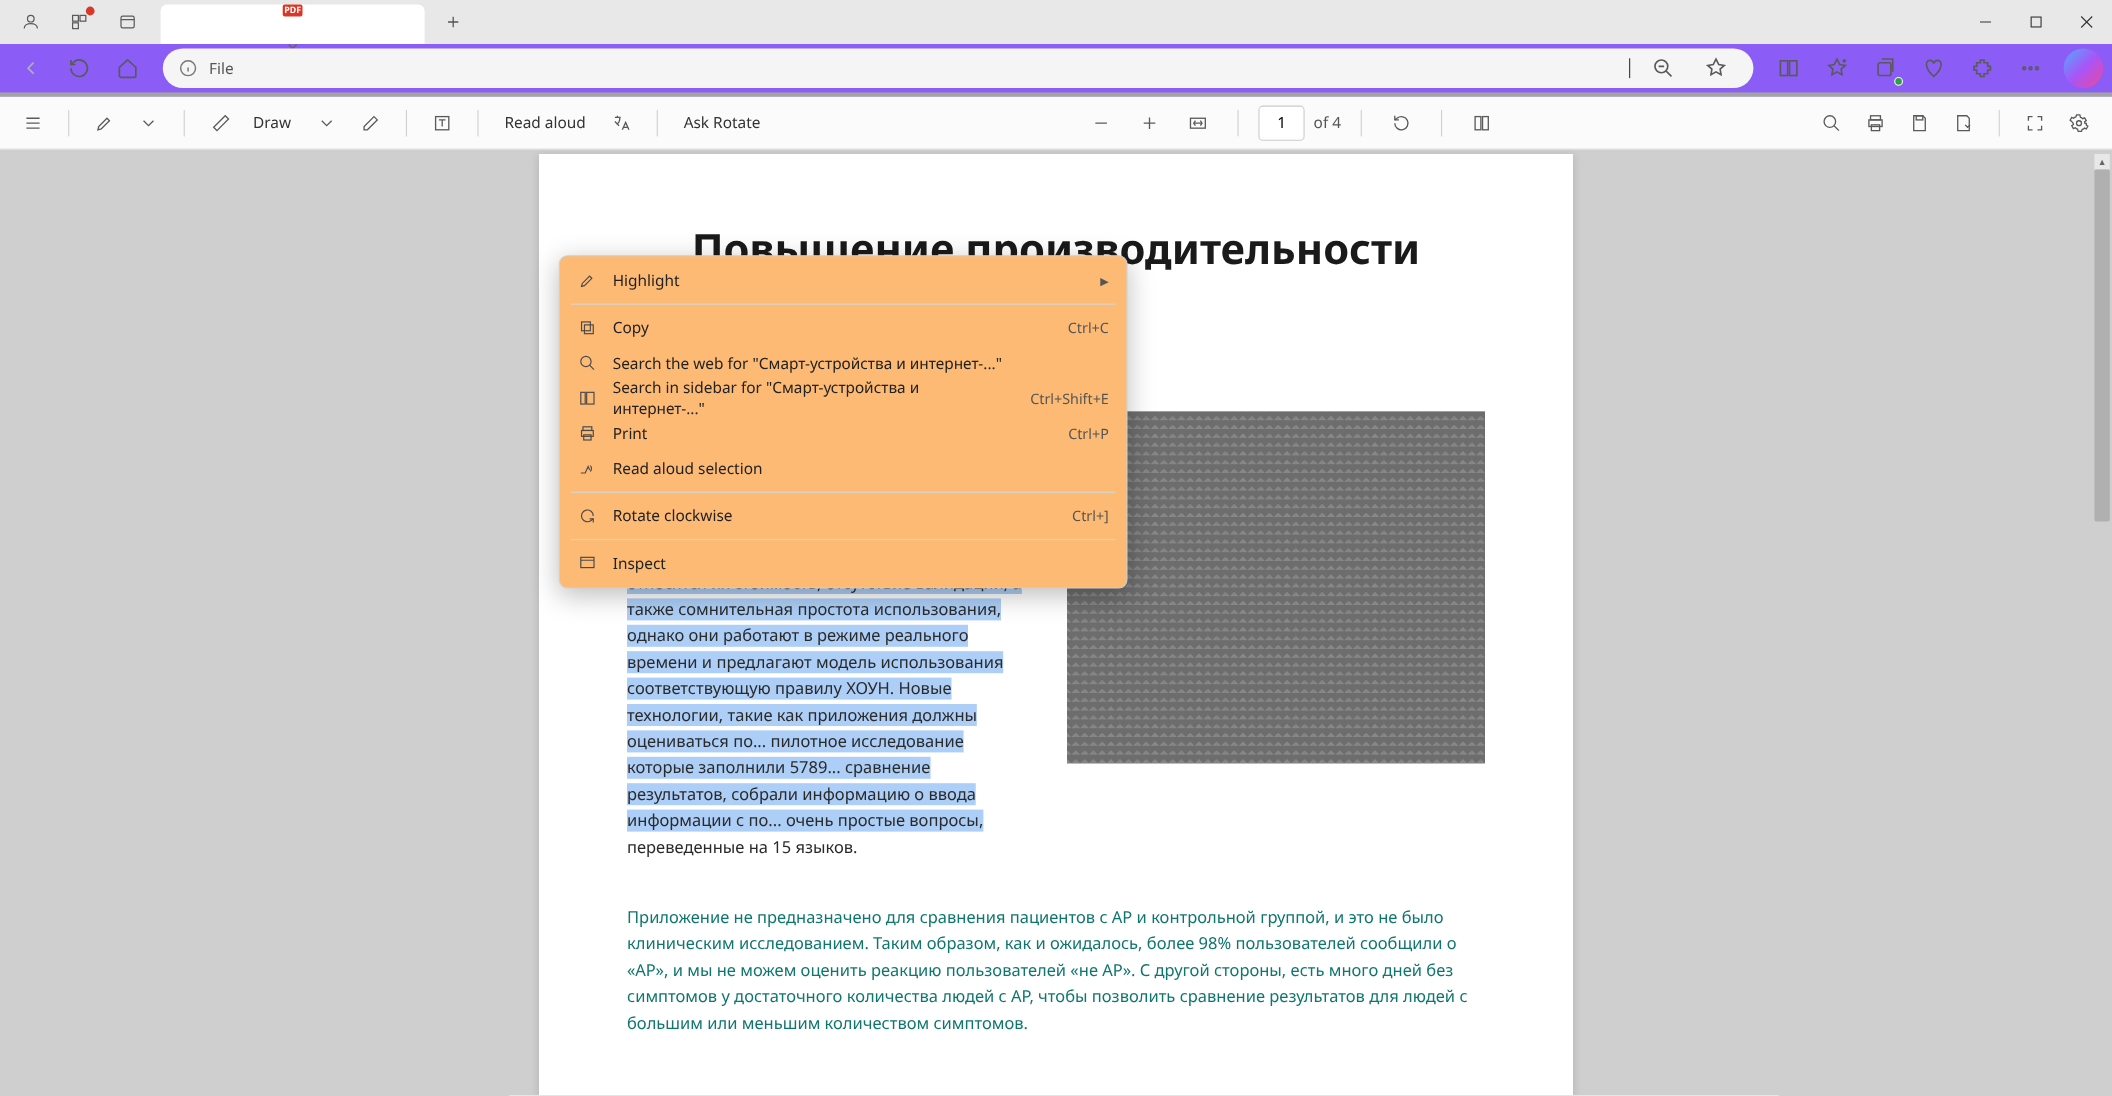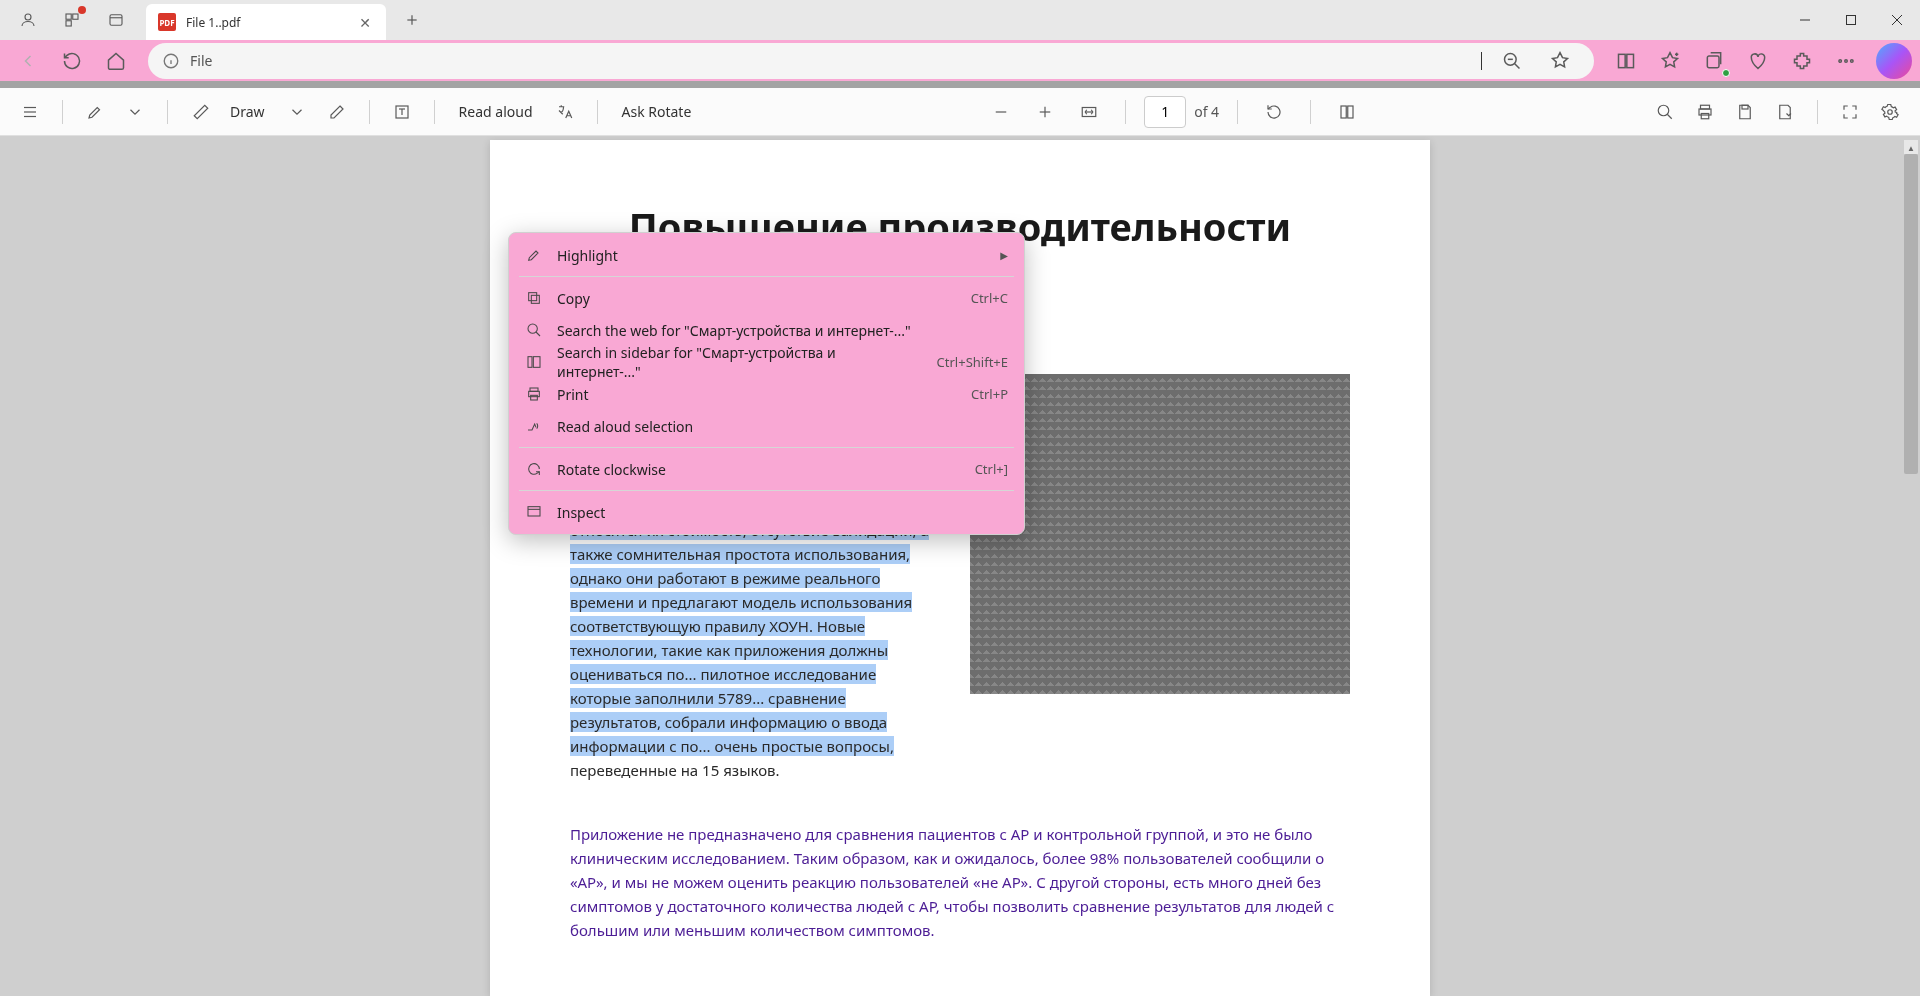--- a/index.html
+++ b/index.html
@@ -1,29 +1,29 @@
 <!DOCTYPE html>
 <html><head>
 <meta charset="utf-8">
 <style>
 * { margin: 0; padding: 0; box-sizing: border-box; font-family: 'Segoe UI', system-ui, sans-serif; }
 html, body { width: 1920px; height: 996px; overflow: hidden; background: #f3f3f3; }
 .titlebar { height: 40px; background: #e8e8e8; display: flex; align-items: center; }
 .titlebar-left { display: flex; align-items: center; gap: 4px; padding-left: 8px; }
 .tb-btn { width: 40px; height: 40px; display: flex; align-items: center; justify-content: center; cursor: pointer; }
 .tb-btn svg { width: 18px; height: 18px; stroke: #5a5a5a; fill: none; stroke-width: 1.5; }
-.tab { display: flex; align-items: center; height: 36px; background: #fff; border-radius: 6px 6px 0 0; padding: 0 12px; margin-left: 6px; margin-top: 4px; gap: 10px; min-width: 240px; }
+.tab { display: flex; align-items: center; height: 36px; background: #fff; border-radius: 6px 6px 0 0; padding: 0 12px; margin-left: 6px; margin-top: 4px; gap: 10px; min-width: 240px; flex-direction: column; }
 .tab-icon { width: 18px; height: 18px; background: #d9372a; border-radius: 2px; display: flex; align-items: center; justify-content: center; color: #fff; font-size: 8px; font-weight: bold; }
 .tab-title { font-size: 12px; color: #333; flex: 1; overflow: hidden; text-overflow: ellipsis; white-space: nowrap; }
 .tab-close { width: 18px; height: 18px; display: flex; align-items: center; justify-content: center; cursor: pointer; color: #666; font-size: 14px; }
 .new-tab { width: 32px; height: 32px; display: flex; align-items: center; justify-content: center; cursor: pointer; margin-left: 6px; }
 .titlebar-right { margin-left: auto; display: flex; }
 .win-btn { width: 46px; height: 40px; display: flex; align-items: center; justify-content: center; cursor: pointer; }
 .win-btn svg { width: 12px; height: 12px; stroke: #333; fill: none; stroke-width: 1; }
-.navbar { height: 48px; background: #f9a8d4; display: flex; align-items: center; padding: 0 8px; gap: 4px; border-bottom: 7px solid #a3a3a3; }
+.navbar { height: 48px; background: #8b5cf6; display: flex; align-items: center; padding: 0 8px; gap: 4px; border-bottom: 4px solid #a3a3a3; }
 .nav-btn { width: 40px; height: 40px; display: flex; align-items: center; justify-content: center; cursor: pointer; border-radius: 4px; }
 .nav-btn svg { width: 20px; height: 20px; stroke: #5a5a5a; fill: none; stroke-width: 1.8; }
 .nav-btn.disabled svg { stroke: #b0b0b0; }
 .addressbar { flex: 1; height: 36px; background: #f5f5f5; border-radius: 18px; display: flex; align-items: center; padding: 0 14px; gap: 10px; margin: 0 8px; }
 .addr-icon { width: 18px; height: 18px; }
 .addr-text { font-size: 14px; color: #555; flex: 1; }
 .addr-cursor { width: 1px; height: 18px; background: #333; margin-left: 6px; }
 .addr-right { display: flex; gap: 8px; align-items: center; }
 .nav-right { display: flex; gap: 4px; align-items: center; }
 .copilot-btn { width: 36px; height: 36px; border-radius: 50%; background: linear-gradient(135deg, #4facfe, #a855f7, #ec4899); display: flex; align-items: center; justify-content: center; cursor: pointer; margin-left: 6px; }
@@ -41,22 +41,22 @@
 .viewer { position: relative; height: calc(996px - 40px - 48px - 48px); background: #cfcfcf; display: flex; justify-content: center; overflow: hidden; }
 .scrollbar { position: absolute; right: 2px; top: 4px; width: 14px; height: 100%; }
 .scroll-up, .scroll-down { height: 14px; background: #e8e8e8; display: flex; align-items: center; justify-content: center; font-size: 8px; color: #666; }
 .scroll-thumb { position: absolute; top: 14px; width: 14px; height: 320px; background: #b0b0b0; border-radius: 2px; }
 .page { width: 940px; background: #fff; margin-top: 4px; padding: 60px 80px; box-shadow: 0 2px 8px rgba(0,0,0,0.15); position: relative; }
 .doc-title { font-size: 38px; font-weight: bold; text-align: center; color: #1a1a1a; margin-bottom: 70px; }
 .column-wrap { display: flex; gap: 30px; }
 .text-col { flex: 1; font-size: 15px; line-height: 1.6; color: #2a2a2a; }
 .text-col .highlighted { background: #accef7; }
 .img-col { width: 380px; height: 320px; background: #6a6a6a; background-image: linear-gradient(45deg, #888 25%, transparent 25%), linear-gradient(-45deg, #888 25%, transparent 25%); background-size: 8px 8px; display: flex; align-items: center; justify-content: center; color: #ccc; font-size: 12px; filter: grayscale(1) contrast(0.85); }
-.para2 { margin-top: 40px; font-size: 15px; line-height: 1.6; color: #4c1d95; }
-.context-menu { position: absolute; top: 232px; left: 508px; width: 517px; background: #f9a8d4; border: 1px solid #d0d0d0; border-radius: 8px; box-shadow: 0 6px 24px rgba(0,0,0,0.25); padding: 6px 0; z-index: 1000; }
+.para2 { margin-top: 40px; font-size: 15px; line-height: 1.6; color: #0f766e; }
+.context-menu { position: absolute; top: 232px; left: 508px; width: 517px; background: #fdba74; border: 1px solid #d0d0d0; border-radius: 8px; box-shadow: 0 6px 24px rgba(0,0,0,0.25); padding: 6px 0; z-index: 1000; }
 .menu-item { display: flex; align-items: center; height: 32px; padding: 0 16px; font-size: 14px; color: #222; cursor: pointer; gap: 14px; }
 .menu-item.hover { background: #cfe4fb; }
 .menu-item-icon { width: 18px; height: 18px; display: flex; align-items: center; justify-content: center; }
 .menu-item-icon svg { width: 16px; height: 16px; stroke: #4a4a4a; fill: none; stroke-width: 1.6; }
 .menu-label { flex: 1; }
 .menu-shortcut { font-size: 13px; color: #555; }
 .menu-arrow { font-size: 10px; color: #555; }
 .menu-sep { height: 1px; background: #d6d6d6; margin: 5px 10px; }
 .red-dot { position: absolute; top: 6px; right: 6px; width: 8px; height: 8px; background: #d9372a; border-radius: 50%; }
 .green-dot { position: absolute; bottom: 4px; right: 4px; width: 8px; height: 8px; background: #2ea043; border-radius: 50%; border:1px solid #fff; }

